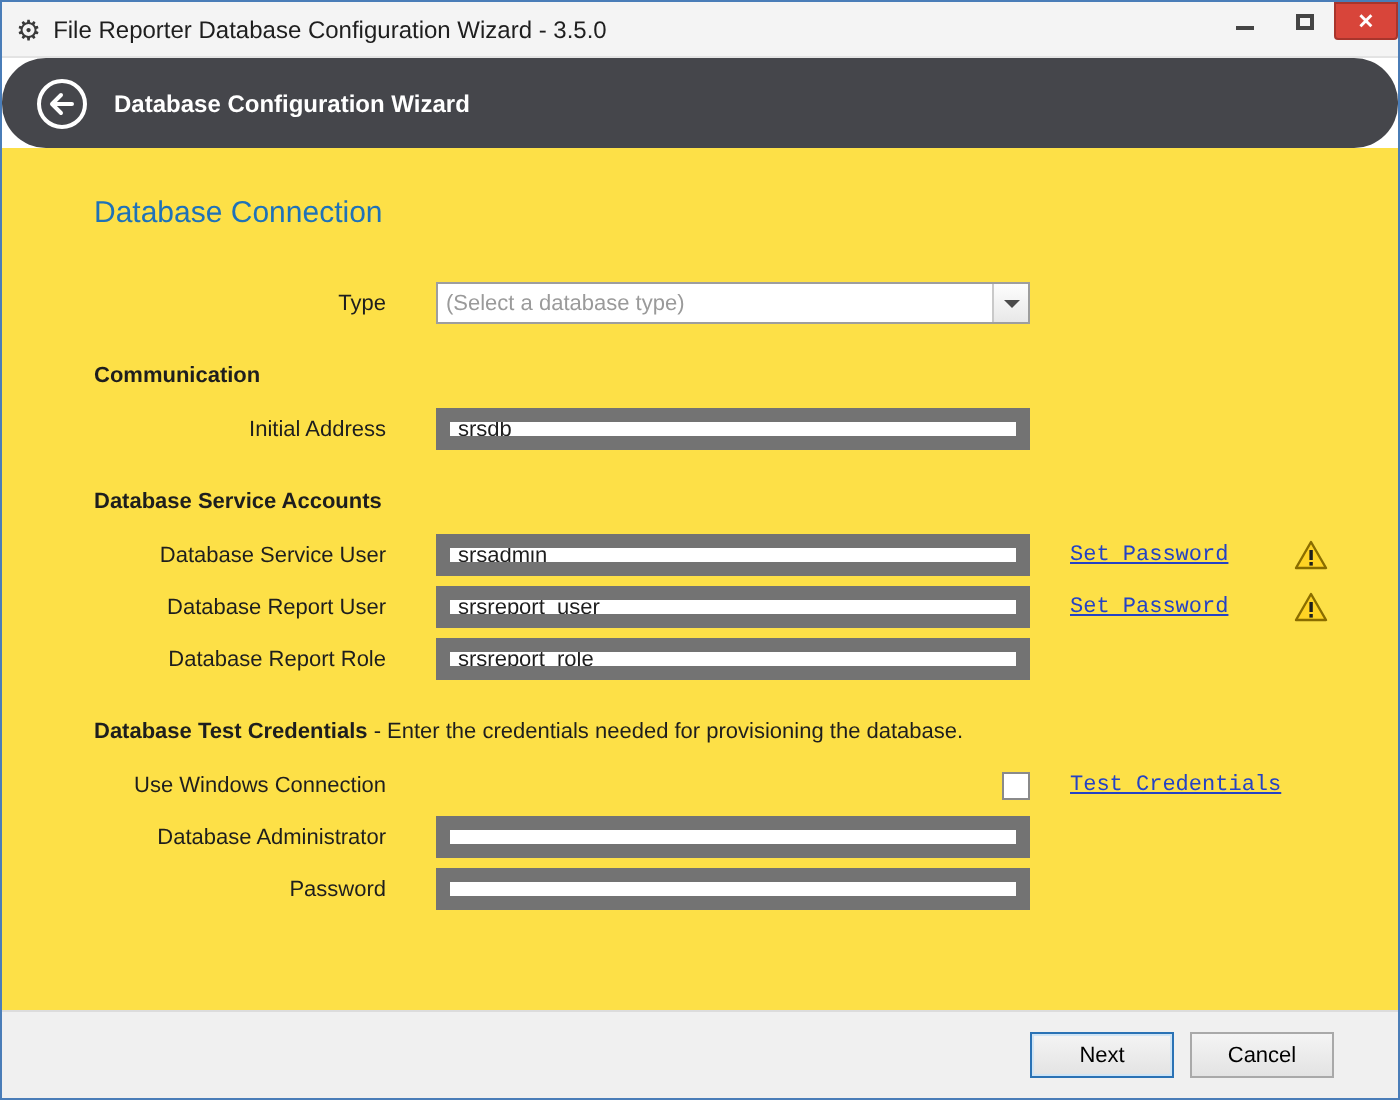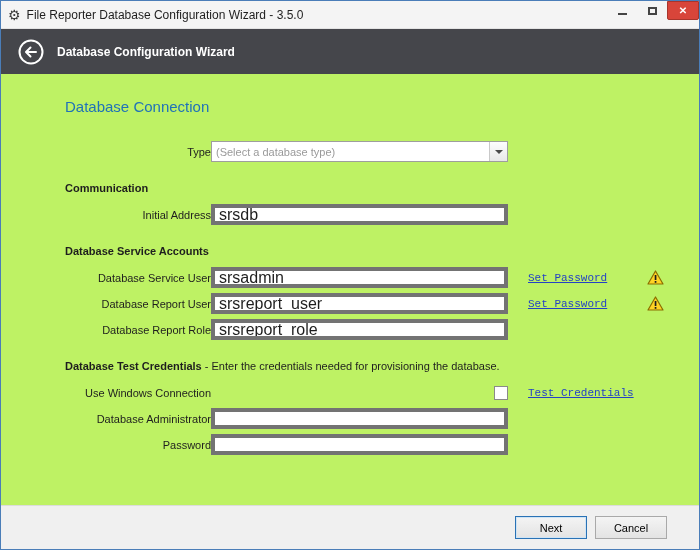--- a/index.html
+++ b/index.html
@@ -38,36 +38,36 @@
   .win-btn.close {
     background: #d8453a; border: 1px solid #a8352c;
     color: #fff; font-size: 10px; font-weight: bold;
     border-radius: 0 0 2px 2px; width: 32px;
   }
 
   
   .header {
     height: 45px; background: #45464b;
     display: flex; align-items: center;
-    padding-left: 16px; flex: 0 0 auto;
+    padding-left: 16px; flex: 0 0 auto; border-radius: 22px;
   }
   .back-btn { background: none; border: none; padding: 0; cursor: pointer; display: flex; align-items: center; }
   .header-title { color: #fff; font-weight: bold; font-size: 12px; margin-left: 12px; }
 
   
-  .content { flex: 1 1 auto; padding: 24px 35px 0 64px; background: #bef264; }
+  .content { flex: 1 1 auto; padding: 24px 35px 0 46px; background: #fde047; }
   .page-title { color: #1f72b8; font-size: 15px; font-weight: normal; margin-bottom: 26px; }
   .section-heading { font-weight: bold; font-size: 11px; margin-bottom: 10px; }
   .section { margin-bottom: 20px; }
   .row { display: flex; align-items: center; margin-bottom: 5px; min-height: 21px; }
-  .lbl { width: 146px; text-align: right; margin-right: 0; flex: 0 0 auto; color: #1e1e1e; }
+  .lbl { width: 146px; text-align: right; margin-right: 25px; flex: 0 0 auto; color: #1e1e1e; }
   .control-col { width: 297px; flex: 0 0 auto; display: flex; align-items: center; justify-content: flex-end; }
   .txt {
-    width: 100%; height: 21px; border: 4px solid #737373;
-    font-family: "Liberation Sans", sans-serif; font-size: 16px;
+    width: 100%; height: 21px; border: 7px solid #737373;
+    font-family: "Liberation Sans", sans-serif; font-size: 11px;
     padding: 0 4px; background: #fff; color: #1e1e1e;
   }
   
   .select {
     width: 100%; height: 21px; border: 1px solid #9e9e9e; background: #fff;
     display: flex; align-items: center;
   }
   .select-text { flex: 1 1 auto; padding: 0 4px; color: #9a9a9a; }
   .dd-btn {
     width: 18px; height: 100%; border-left: 1px solid #c9c9c9;

